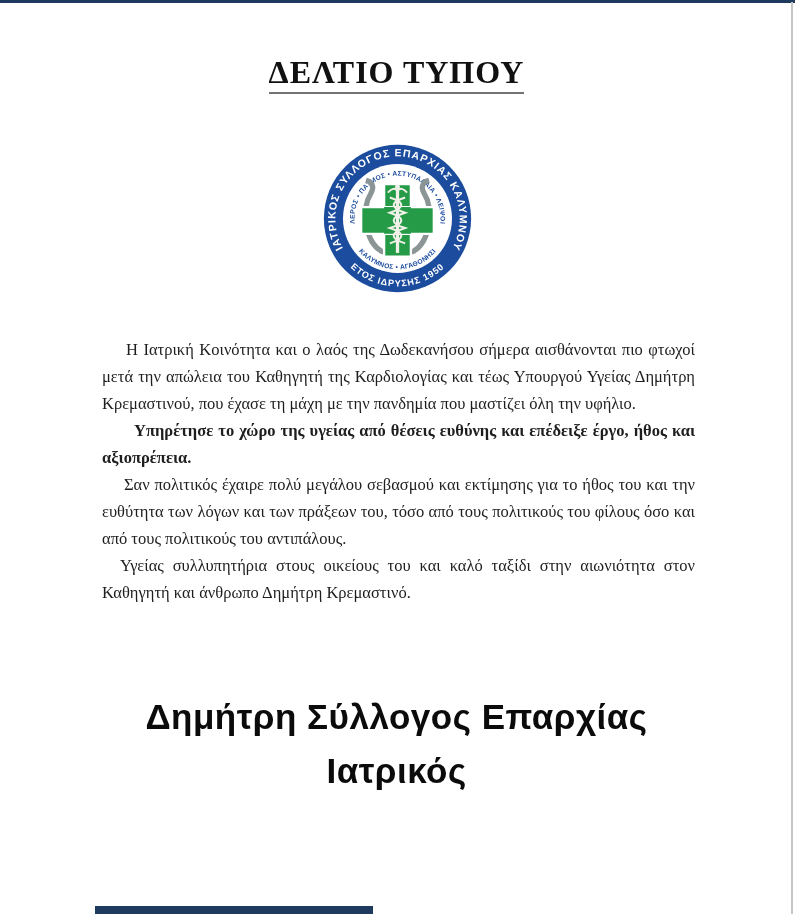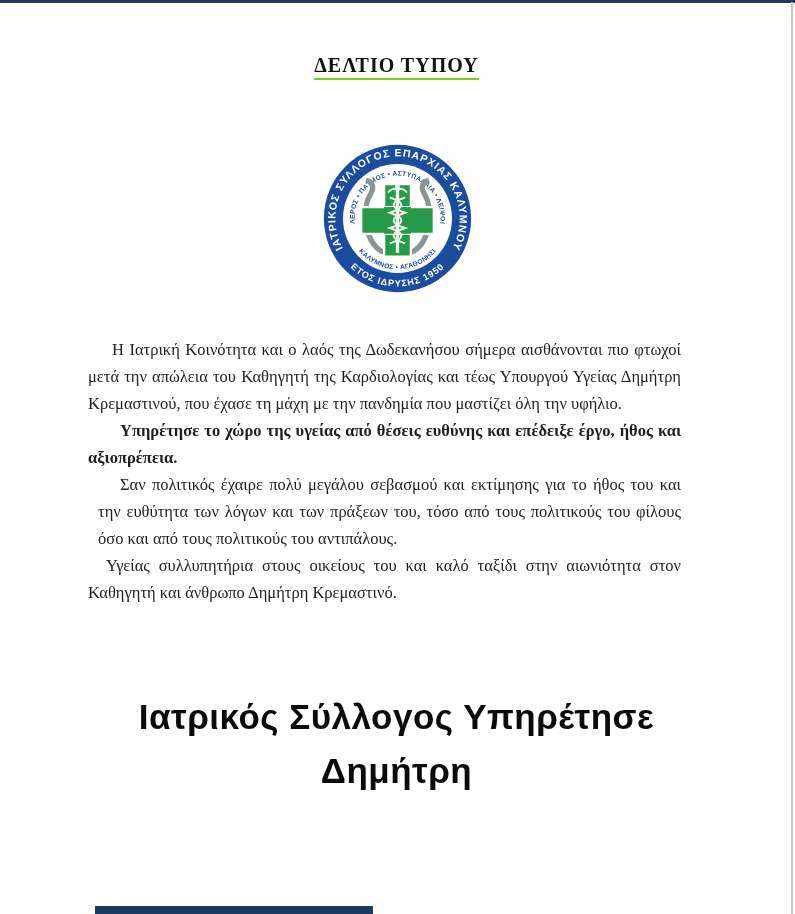--- a/index.html
+++ b/index.html
@@ -22,44 +22,44 @@
     position: absolute; left: 95px; bottom: 0; width: 278px; height: 8px;
     background: #1E3A5F;
   }
   .title-wrap {
     position: absolute; top: 54px; left: 0; width: 793px;
     text-align: center;
   }
   .title-wrap h1 {
     display: inline-block;
     margin: 0;
-    font-size: 20px;
+    font-size: 32px;
     font-weight: bold;
     letter-spacing: 1px;
     color: #111111;
-    border-bottom: 2px solid #84cc16;
+    border-bottom: 2px solid #737373;
     padding-bottom: 1px;
     font-family: "Liberation Serif", "DejaVu Serif", serif;
   }
   .logo-wrap {
     position: absolute; left: 321px; top: 142px;
     width: 153px; height: 153px;
   }
   .seal-text { font-family: "Liberation Sans", "DejaVu Sans", sans-serif; font-weight: bold; }
   .body-text {
-    position: absolute; left: 88px; top: 336px; width: 593px;
+    position: absolute; left: 102px; top: 336px; width: 593px;
     font-size: 16.5px;
     line-height: 27px;
     color: #1E1E1E;
     text-align: justify;
   }
   .body-text p { margin: 0; }
   .body-text p.ind-1 { text-indent: 24px; }
   .body-text p.ind-2 { text-indent: 32px; font-weight: bold; }
-  .body-text p.ind-3 { text-indent: 22px; margin-left: 10px; }
+  .body-text p.ind-3 { text-indent: 22px; }
   .body-text p.ind-4 { text-indent: 18px; }
   .signature {
     position: absolute; top: 690px; left: 0; width: 793px;
     text-align: center;
     font-family: "Liberation Sans", "DejaVu Sans", sans-serif;
     font-weight: bold;
     font-size: 35px;
     letter-spacing: 0.5px;
     line-height: 54px;
     color: #0b0b0b;
@@ -125,15 +125,15 @@
 </div>
 
 <div class="body-text">
   <p class="ind-1">Η Ιατρική Κοινότητα και ο λαός της Δωδεκανήσου σήμερα αισθάνονται πιο φτωχοί μετά την απώλεια του Καθηγητή της Καρδιολογίας και τέως Υπουργού Υγείας Δημήτρη Κρεμαστινού, που έχασε τη μάχη με την πανδημία που μαστίζει όλη την υφήλιο.</p>
   <p class="ind-2">Υπηρέτησε το χώρο της υγείας από θέσεις ευθύνης και επέδειξε έργο, ήθος και αξιοπρέπεια.</p>
   <p class="ind-3">Σαν πολιτικός έχαιρε πολύ μεγάλου σεβασμού και εκτίμησης για το ήθος του και την ευθύτητα των λόγων και των πράξεων του, τόσο από τους πολιτικούς του φίλους όσο και από τους πολιτικούς του αντιπάλους.</p>
   <p class="ind-4">Υγείας συλλυπητήρια στους οικείους του και καλό ταξίδι στην αιωνιότητα στον Καθηγητή και άνθρωπο Δημήτρη Κρεμαστινό.</p>
 </div>
 
 <div class="signature">
-  <div>Ιατρικός Σύλλογος Υπηρέτησε</div>
-  <div>Δημήτρη</div>
+  <div>Δημήτρη Σύλλογος Επαρχίας</div>
+  <div>Ιατρικός</div>
 </div>
 
 </body></html>

